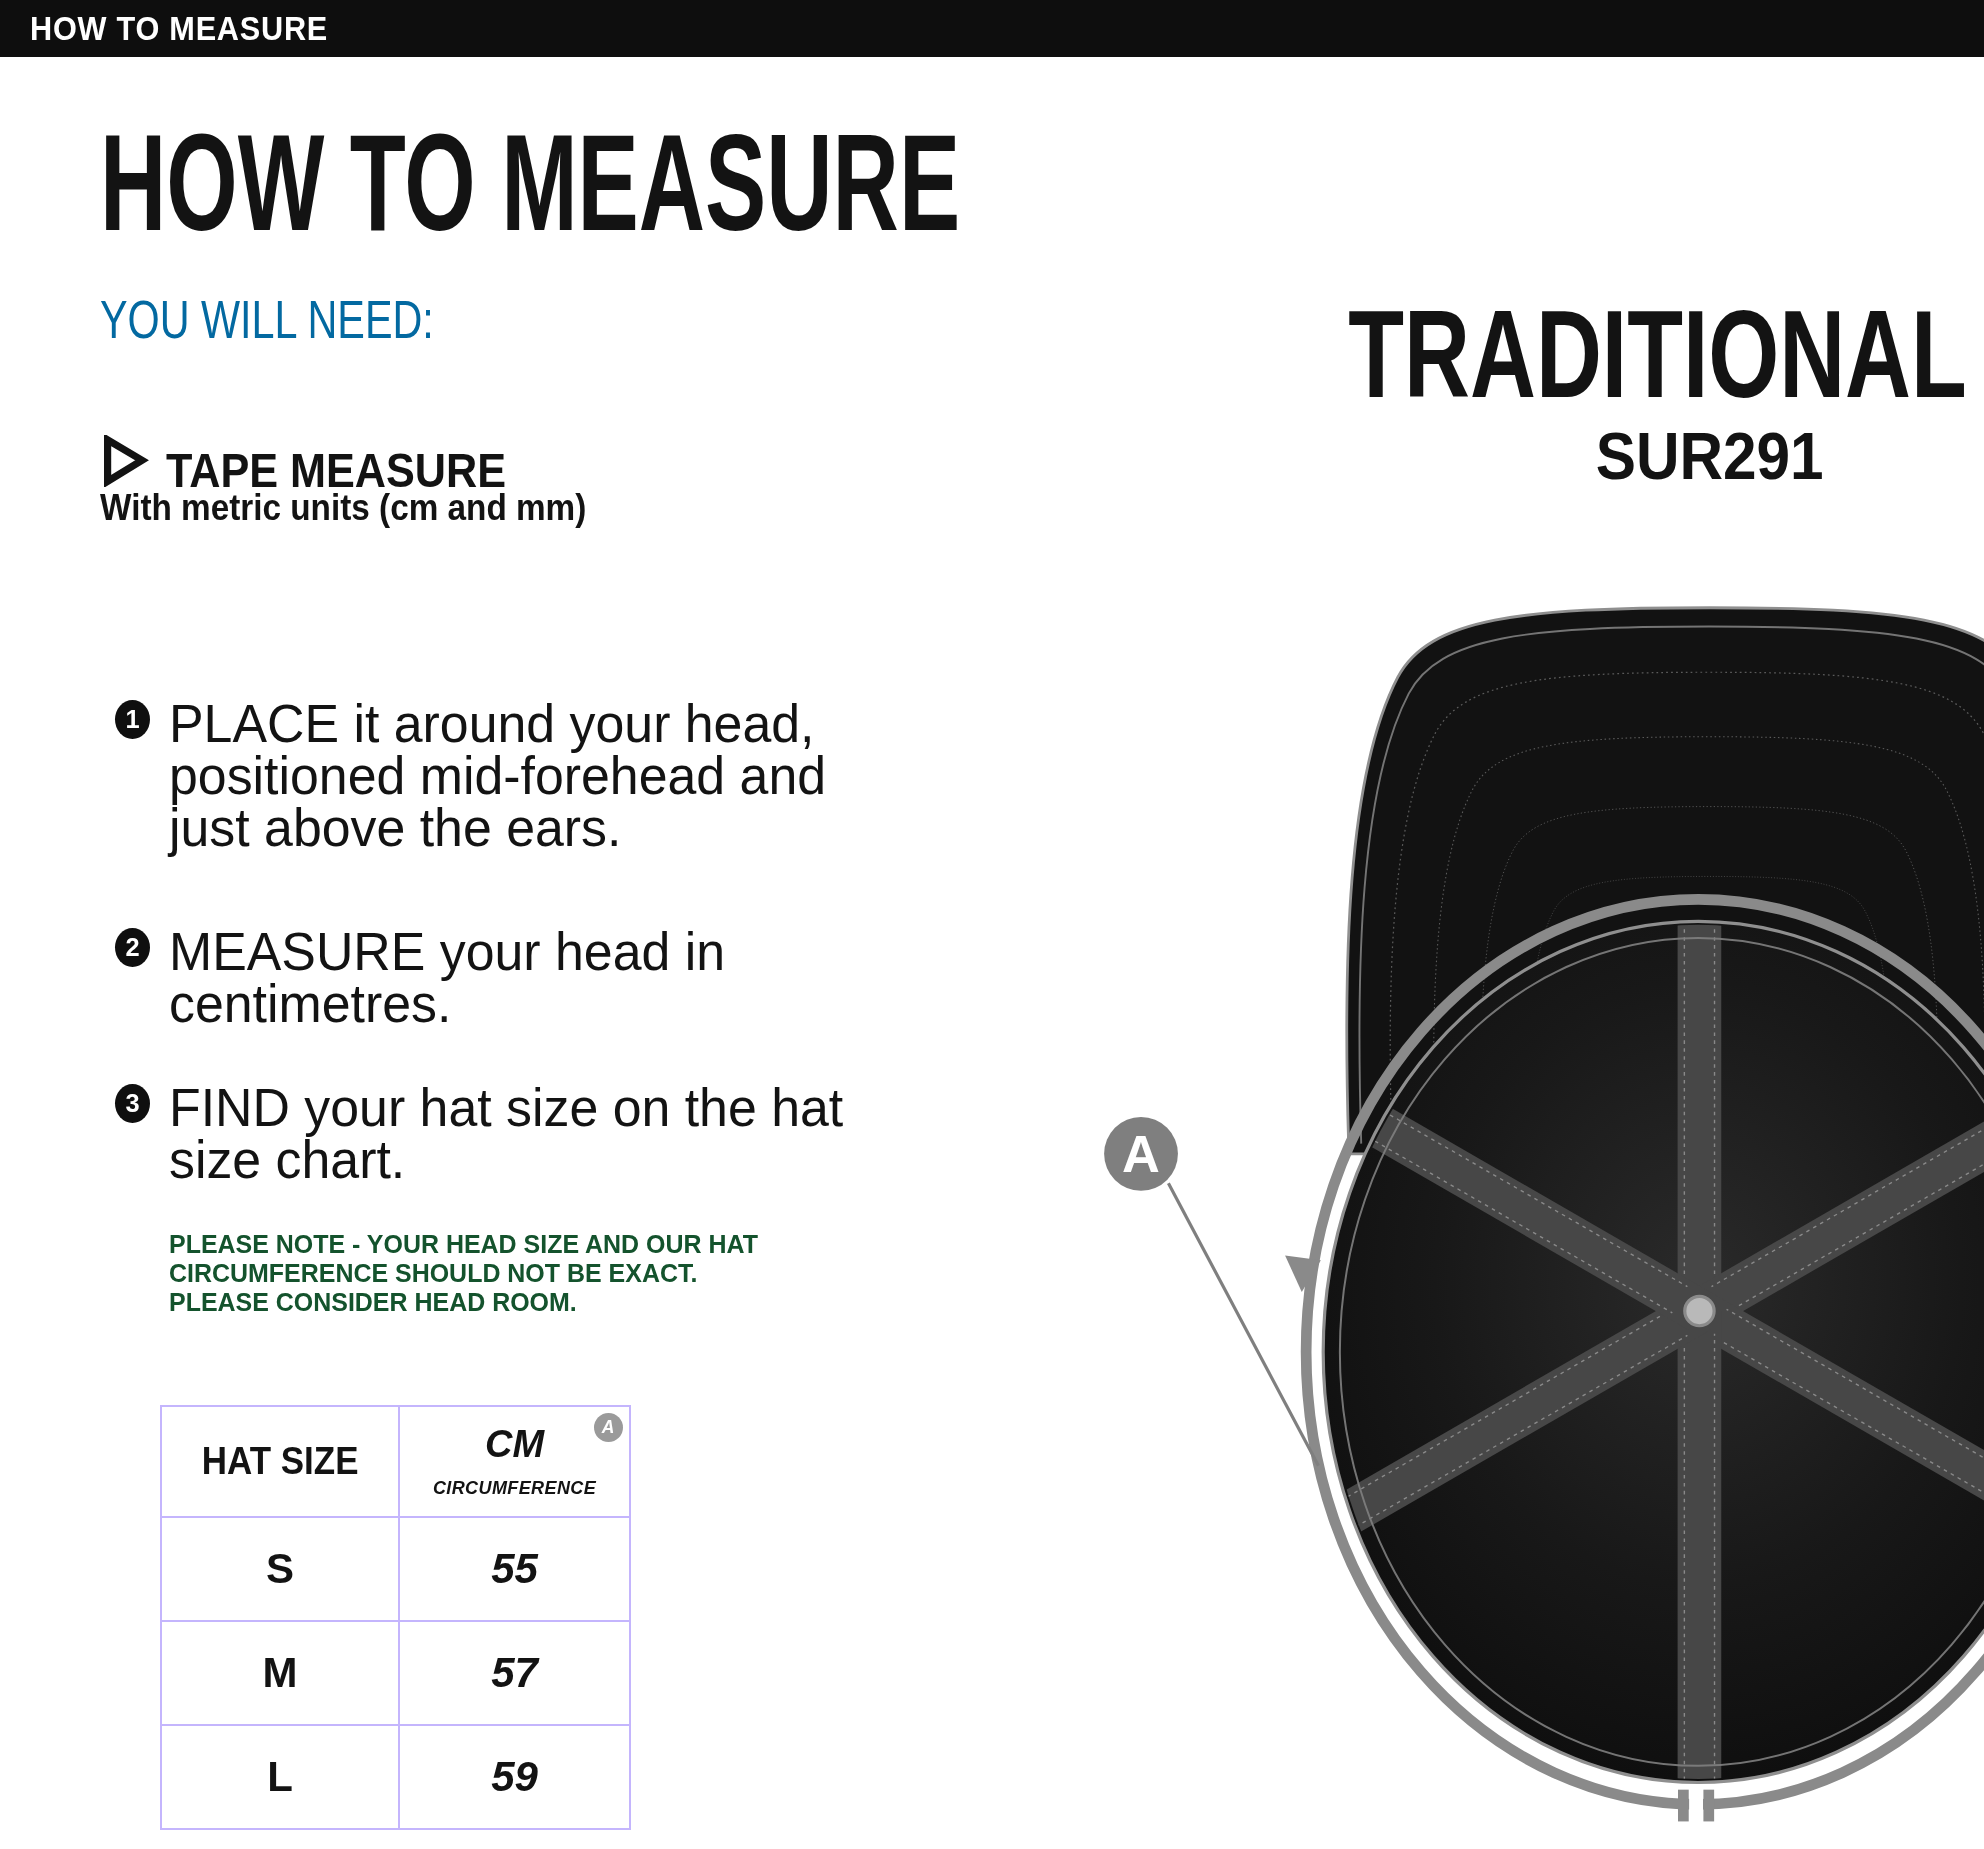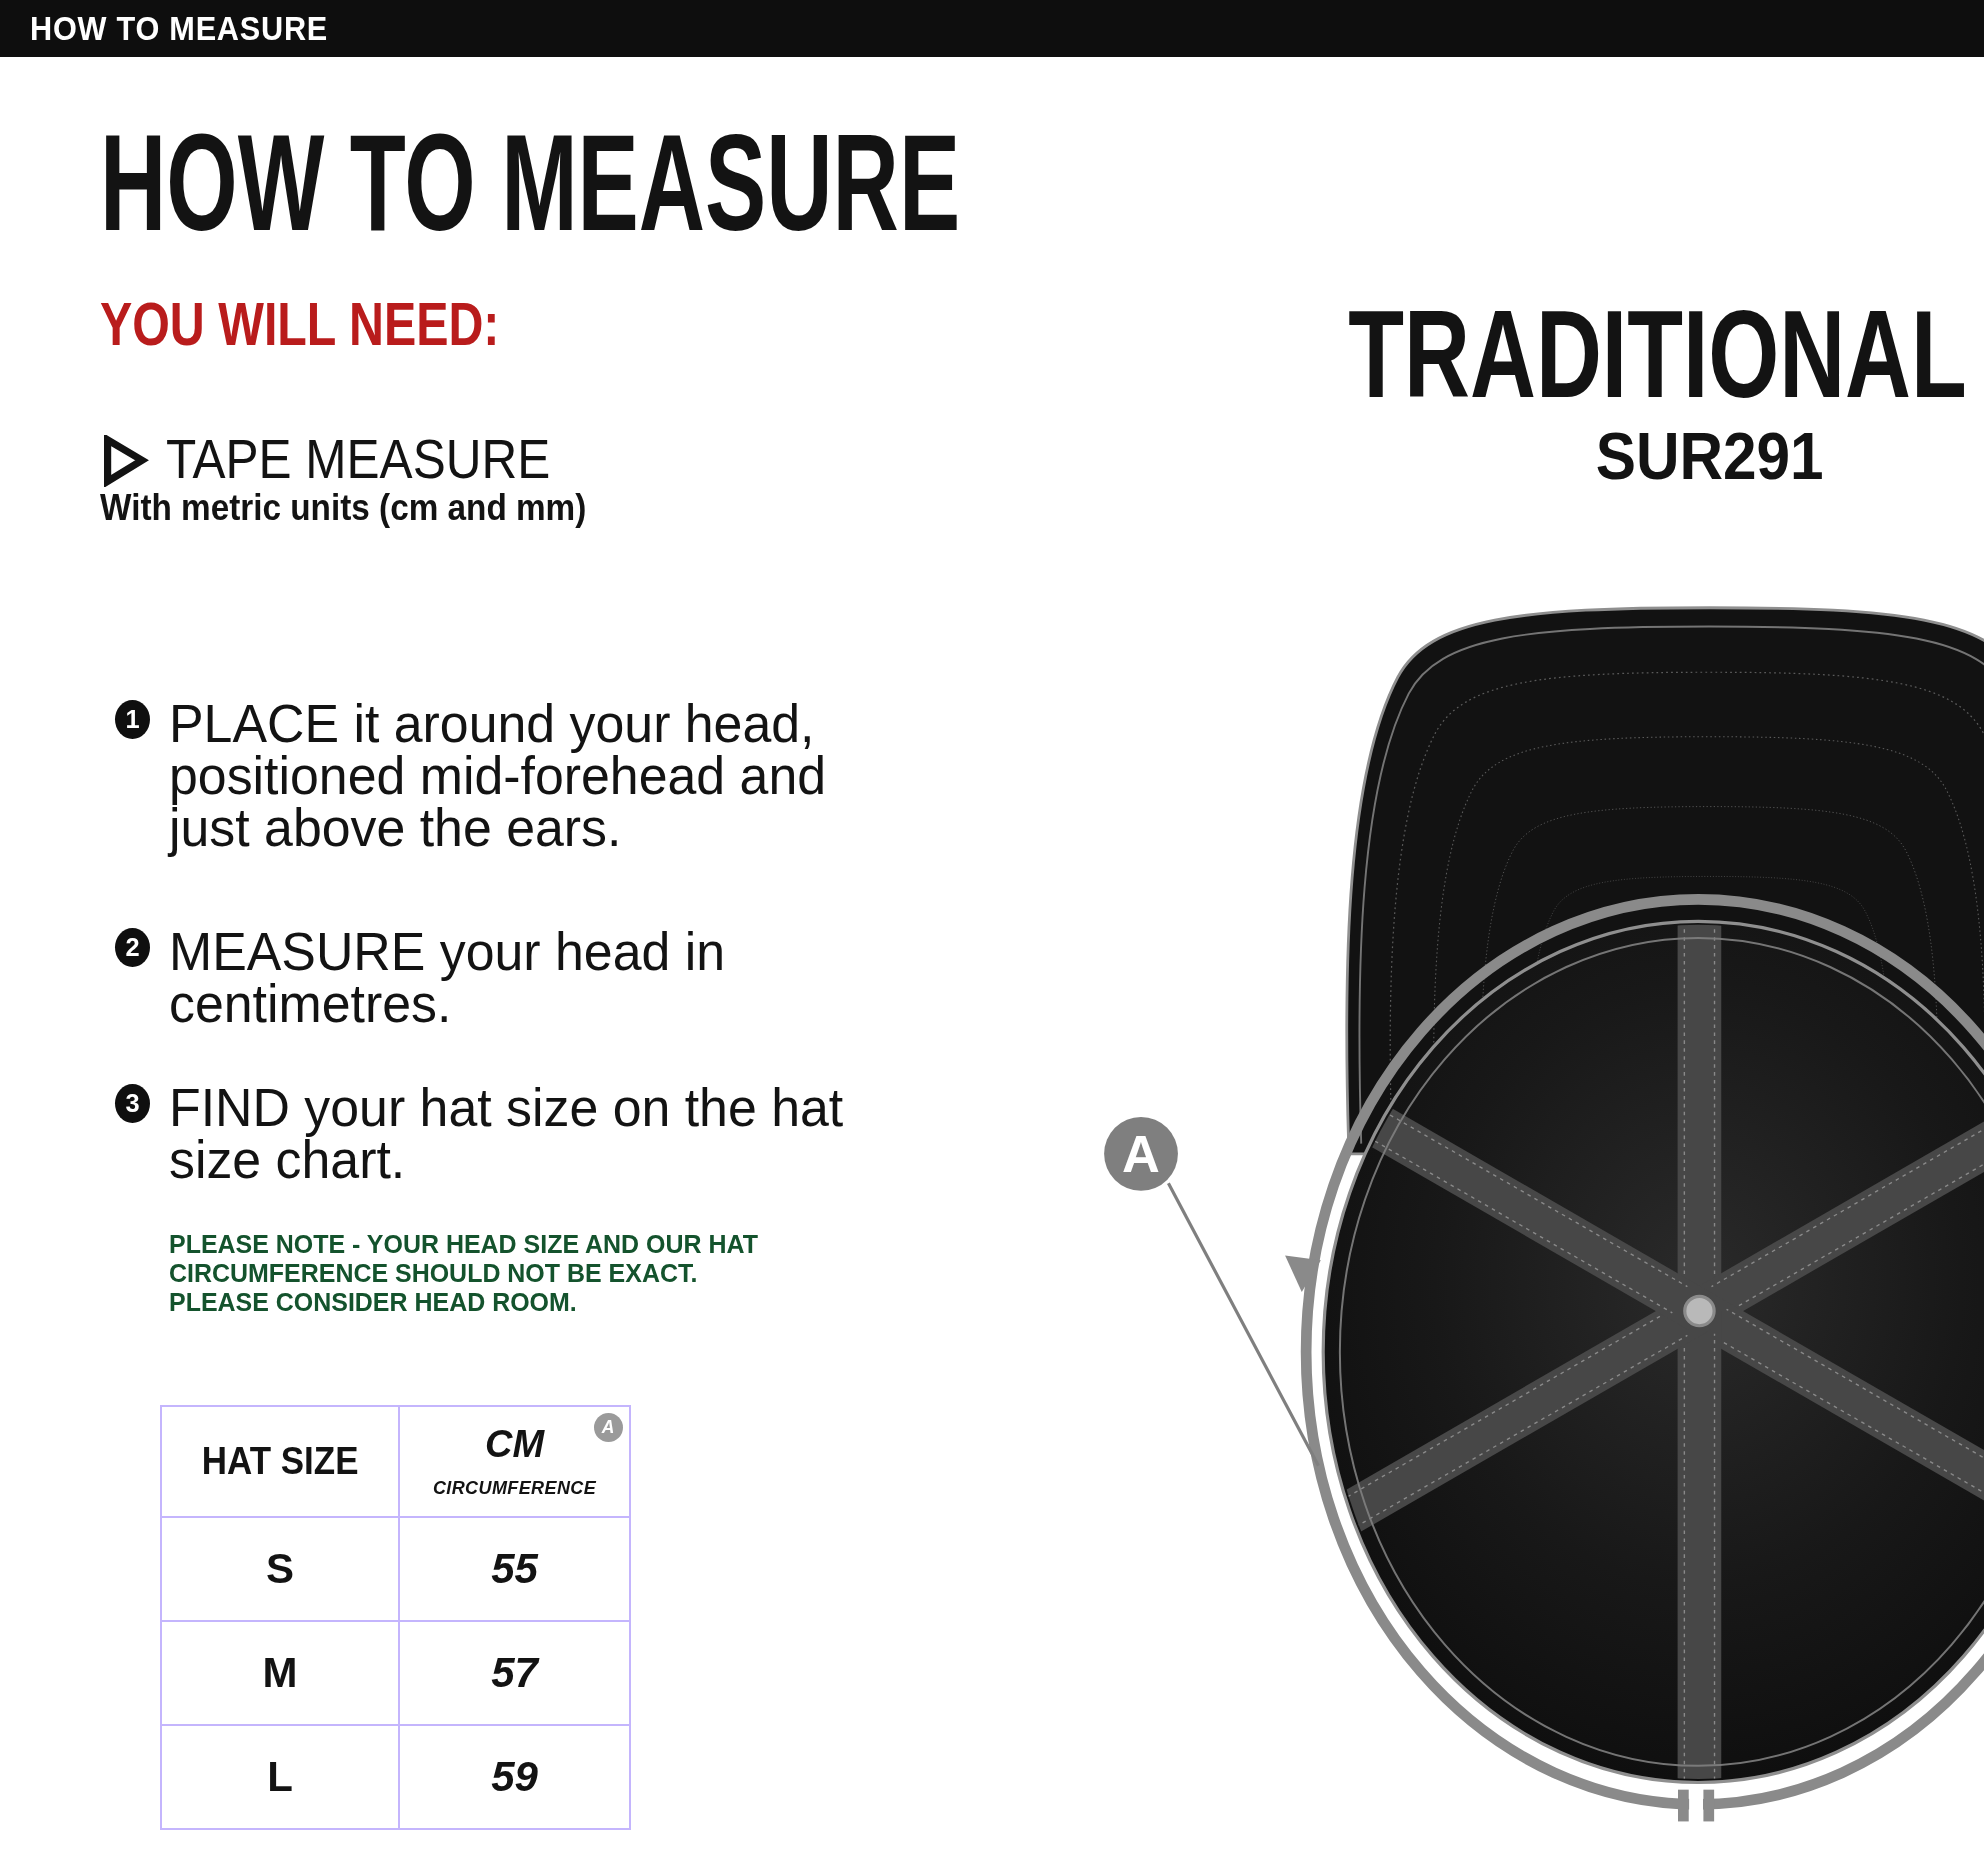--- a/index.html
+++ b/index.html
@@ -10,23 +10,23 @@
   .cond{display:inline-block;transform-origin:left top;white-space:nowrap;}
   .cond-c{display:inline-block;transform-origin:center top;white-space:nowrap;}
 
   
   .topbar{position:absolute;left:0;top:0;width:2344px;height:57px;background:#0e0e0e;}
   .topbar-title{position:absolute;left:30px;top:0;height:57px;line-height:57px;
     font-size:33px;font-weight:bold;color:#ffffff;letter-spacing:0.8px;}
 
   
   .h1{position:absolute;left:100px;top:114px;font-size:137px;font-weight:bold;line-height:1;color:#131313;}
-  .h2{position:absolute;left:100px;top:293px;font-size:62px;font-weight:bold;line-height:1;color:#b91c1c;}
+  .h2{position:absolute;left:100px;top:293px;font-size:53px;font-weight:normal;line-height:1;color:#0369a1;}
   .tape-row{position:absolute;left:102px;top:435px;height:52px;}
-  .tape-label{position:absolute;left:64px;top:0px;font-size:55px;font-weight:normal;line-height:48px;color:#131313;}
+  .tape-label{position:absolute;left:64px;top:12px;font-size:48px;font-weight:bold;line-height:48px;color:#131313;}
   .tape-detail{position:absolute;left:100px;top:489px;font-size:37px;font-weight:bold;line-height:1.05;color:#131313;}
 
   .step{position:absolute;left:115px;}
   .step-circle{position:absolute;left:0;top:3.2px;width:35px;height:39px;border-radius:50%;
     background:#0f0f0f;color:#fff;font-weight:bold;font-size:25.4px;
     display:flex;align-items:center;justify-content:center;}
   .step-text{position:absolute;left:54px;top:0;font-size:54px;font-weight:normal;line-height:52px;color:#131313;}
   .step-text span{display:block;}
 
   .note{position:absolute;left:169px;top:1230px;font-size:26px;font-weight:bold;line-height:29px;color:#14532d;}

